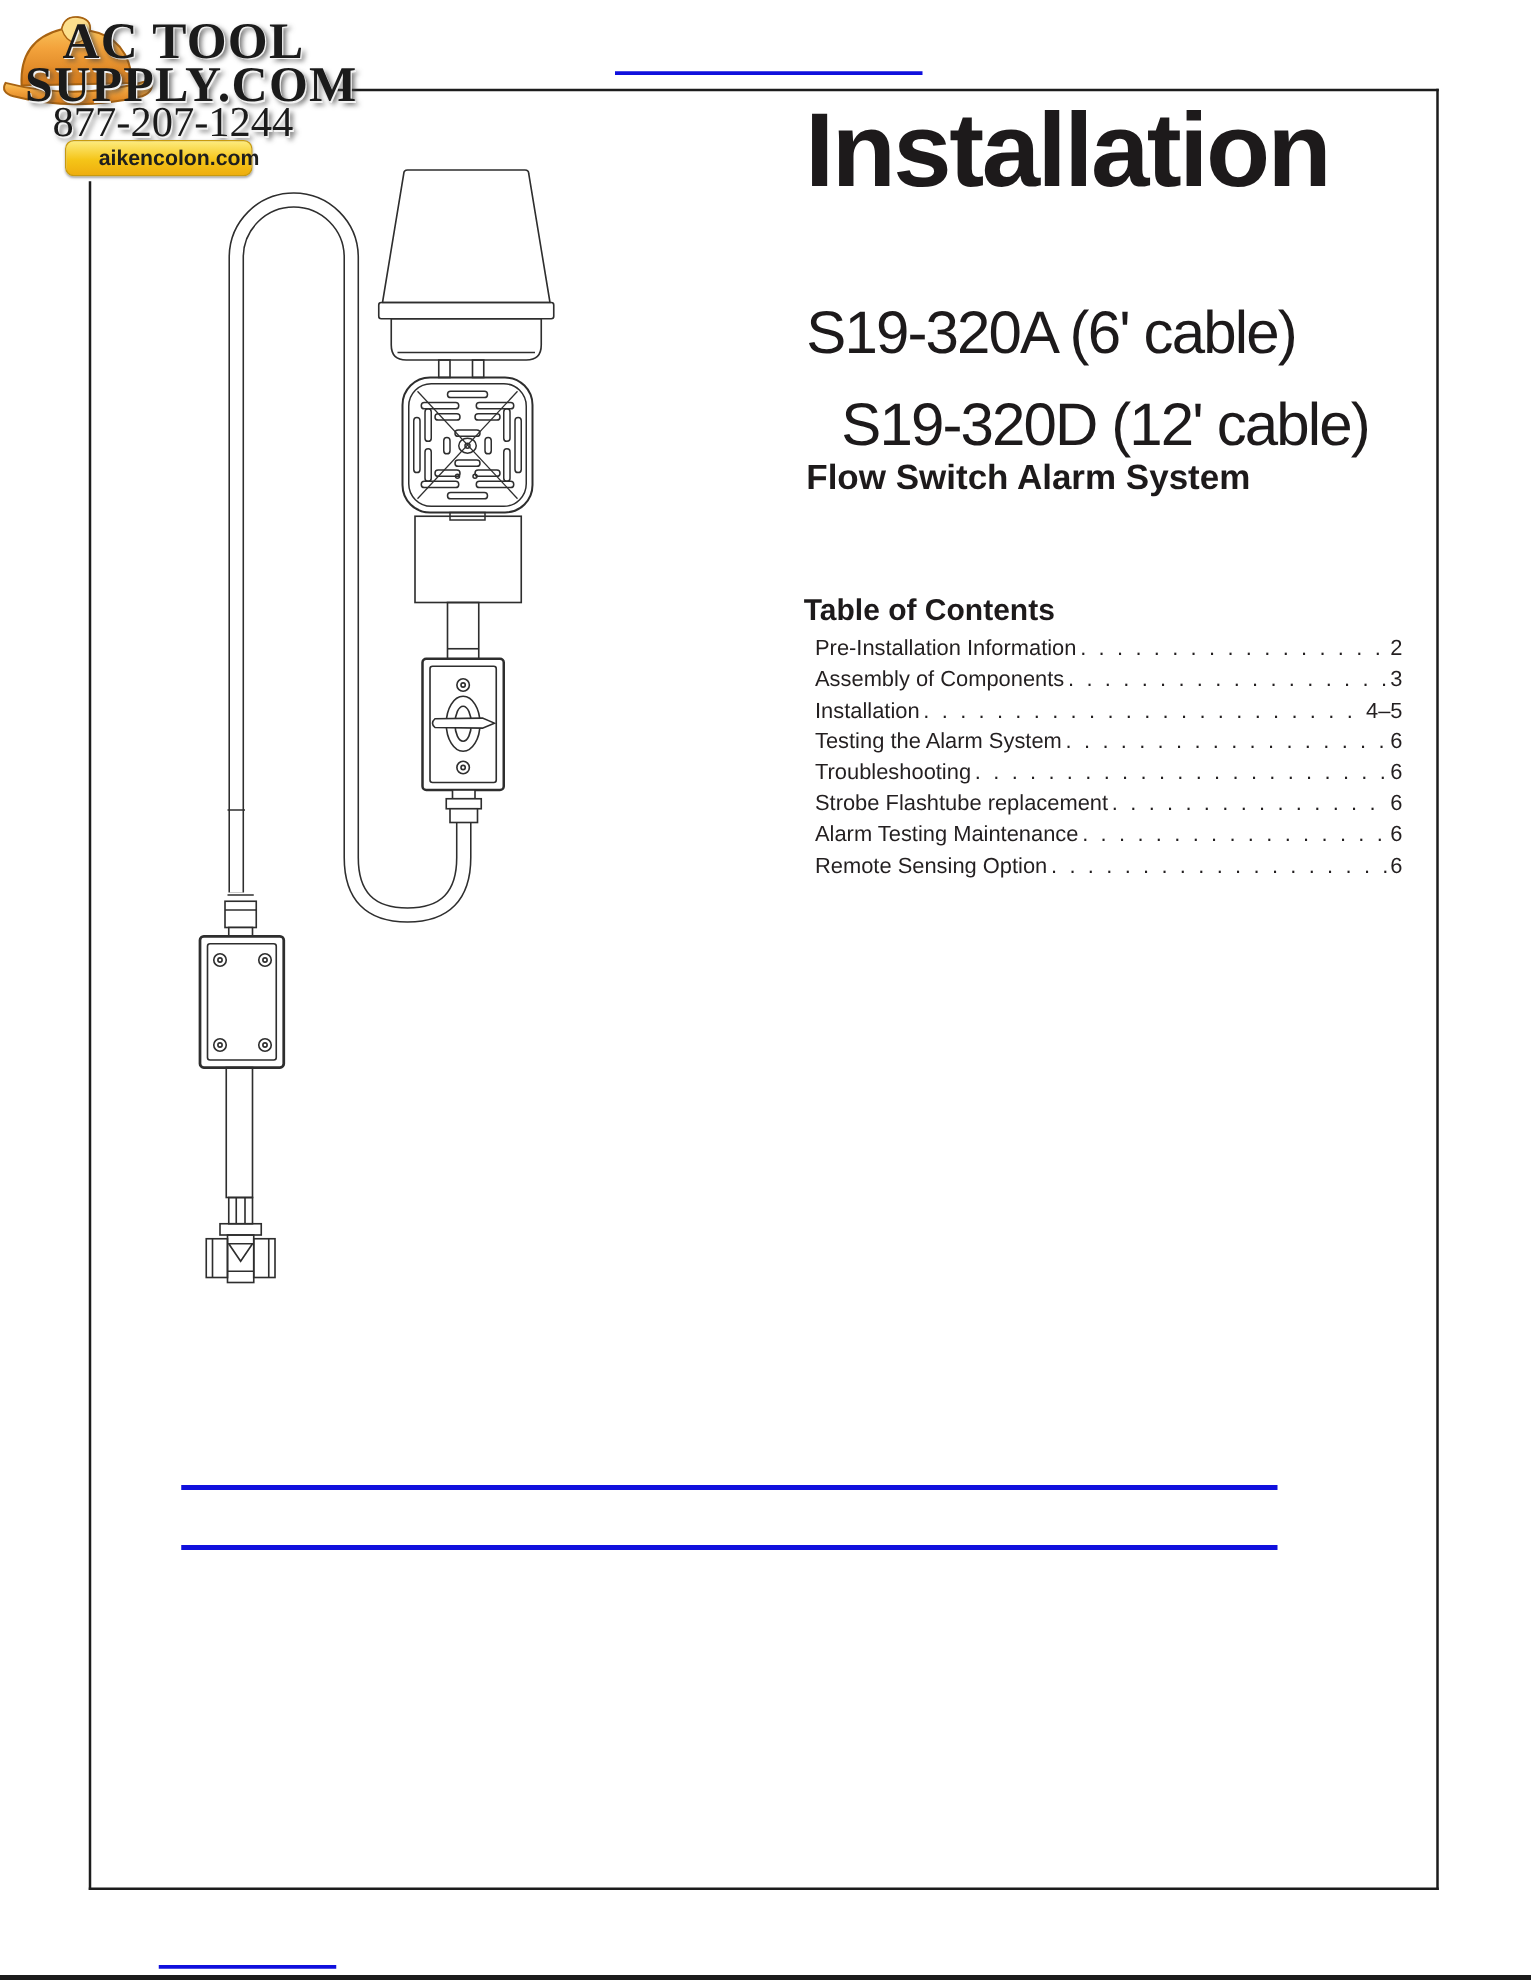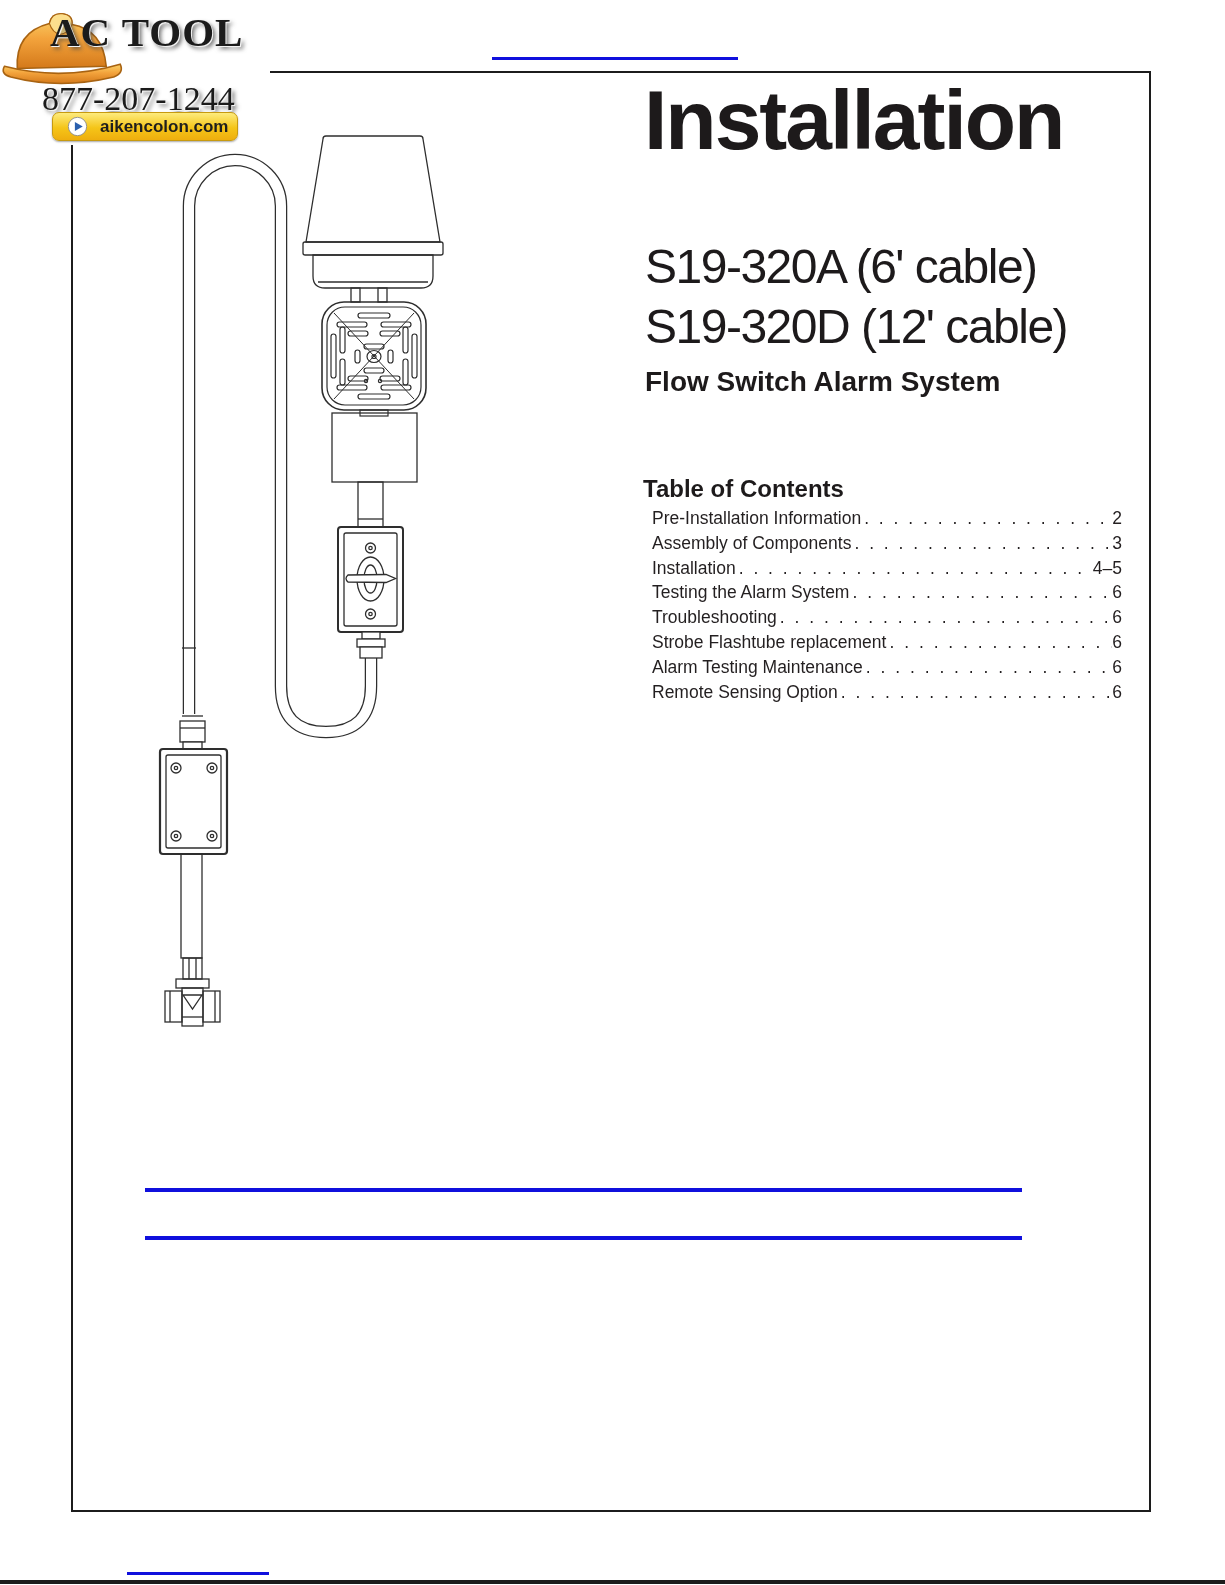--- a/index.html
+++ b/index.html
@@ -33,39 +33,39 @@
     font-weight:700;
     color:#1b1b1b;
     text-shadow:1px 1px 0 #f3f3f3, 3px 3px 4px rgba(70,70,70,.75);
     letter-spacing:1px;
     white-space:nowrap;
   }
   .logo-line1{left:46px;top:6px;font-size:41px;}
   .logo-line2{left:16px;top:42px;font-size:40px;}
   .logo-phone{left:38px;top:78px;font-size:34px;font-weight:400;letter-spacing:0;}
   .logo-button{
-    position:absolute;left:48px;top:110px;width:186px;height:29px;
+    position:absolute;left:48px;top:110px;width:150px;height:29px;
     background:linear-gradient(#fdeb7d,#f5c518 55%,#eeae0e);
     border:1px solid #c79a10;border-radius:7px;
     display:flex;align-items:center;gap:12px;padding-left:14px;
     box-sizing:border-box;
     box-shadow:0 1px 2px rgba(0,0,0,.35);
     cursor:pointer;
   }
   .logo-button .lbl{font-size:17px;font-weight:700;color:#1e1e1e;}
 
   
   .doc-title{
     position:absolute;left:644px;top:74px;
     font-size:84px;font-weight:700;letter-spacing:-2px;line-height:1.1;
     color:#1d1a1b;white-space:nowrap;
   }
   .model{position:absolute;left:645px;font-size:48px;font-weight:400;letter-spacing:-1.5px;white-space:nowrap;color:#1d1a1b;}
   .model-a{top:239px;}
-  .model-d{top:299px;}
+  .model-d{top:313px;margin-left:28px;}
   .doc-subtitle{position:absolute;left:645px;top:366px;font-size:28px;font-weight:700;color:#1d1a1b;white-space:nowrap;}
 
   .toc-heading{position:absolute;left:643px;top:475px;font-size:24px;font-weight:700;color:#1d1a1b;}
   .toc-list{position:absolute;left:652px;top:506px;width:470px;}
   .toc-row{display:flex;align-items:baseline;font-size:17.5px;line-height:24.8px;color:#231f20;text-align:center;}
   .toc-label{white-space:nowrap;}
   .toc-dots{flex:1;overflow:hidden;white-space:nowrap;letter-spacing:2.5px;padding:0 3px;}
   .toc-page{white-space:nowrap;}
 
   
@@ -92,20 +92,21 @@
         <stop offset="0" stop-color="#fbd46a"></stop>
         <stop offset="0.45" stop-color="#f3a33c"></stop>
         <stop offset="1" stop-color="#d4791a"></stop>
       </linearGradient>
     </defs>
     <path d="M18,62 Q16,28 48,20 Q50,10 60,11 Q70,12 69,21 Q98,26 101,60 Z" fill="url(#hatg)" stroke="#a86312" stroke-width="1.5"></path>
     <path d="M48,20 Q50,10 60,11 Q70,12 69,21 Q65,30 58,30 Q51,29 48,20 Z" fill="#fcdf8d" stroke="#a86312" stroke-width="1"></path>
     <path d="M6,60 Q60,74 114,58 Q118,66 108,70 Q58,82 12,70 Q2,67 6,60 Z" fill="url(#hatg)" stroke="#a86312" stroke-width="1.5"></path>
   </svg>
   <div class="logo-text logo-line1">AC TOOL</div>
+  <div class="logo-text logo-line2">SUPPLY.COM</div>
   <div class="logo-text logo-phone">877-207-1244</div>
   <div class="logo-button">
     <svg width="21" height="21" viewBox="0 0 24 24">
       <circle cx="12" cy="12" r="10.5" fill="#ffffff" stroke="#8a8a8a" stroke-width="1"></circle>
       <path d="M9,6.8 L18,12 L9,17.2 Z" fill="#2a5fae"></path>
     </svg>
     <span class="lbl">aikencolon.com</span>
   </div>
 </div>
 

